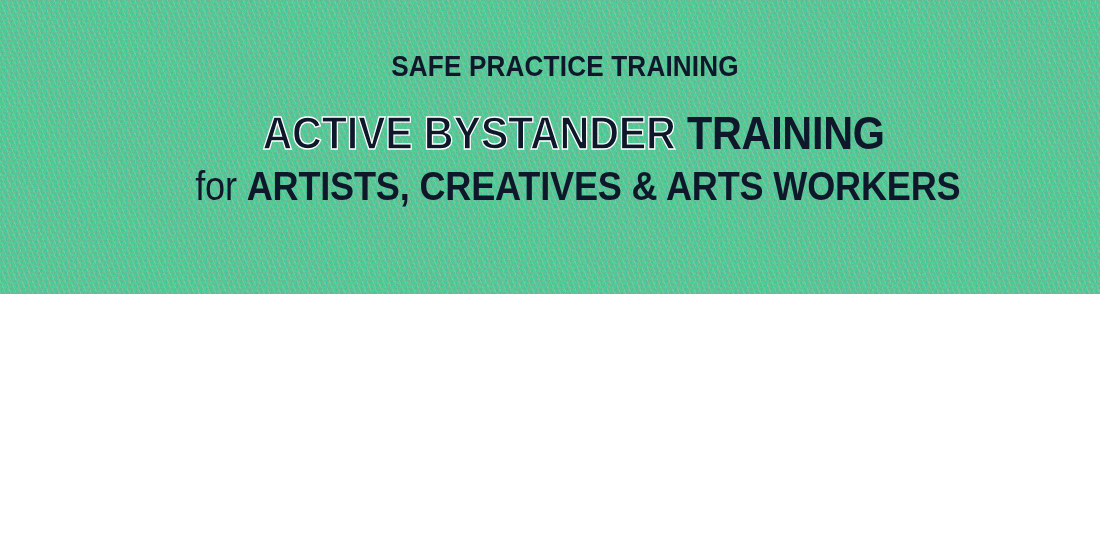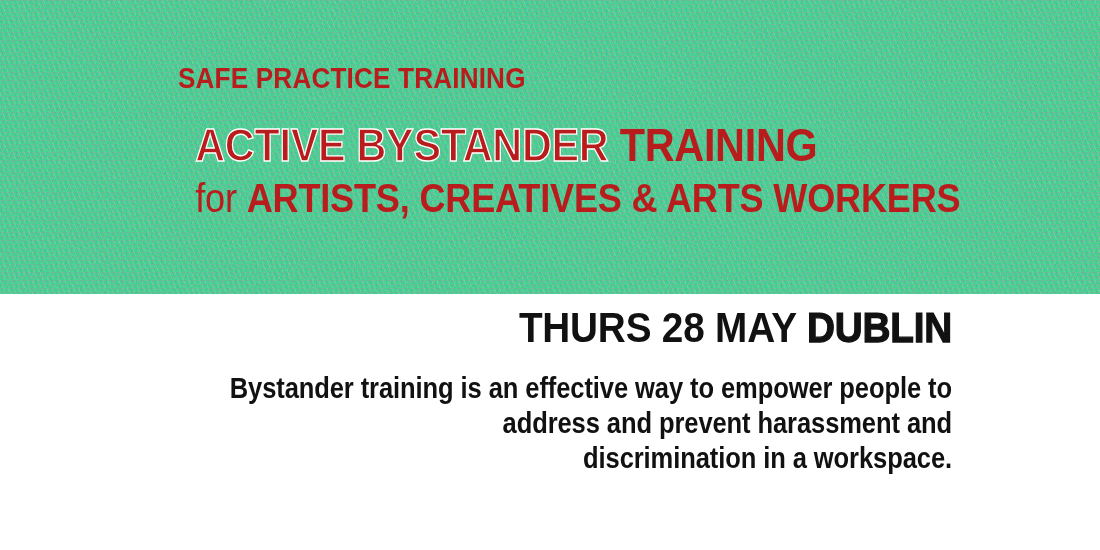--- a/index.html
+++ b/index.html
@@ -64,24 +64,24 @@
       repeating-linear-gradient(113deg,
         rgba(30,180,160,0.18) 0px, rgba(30,180,160,0.18) 1px,
         rgba(255,255,255,0.00) 1px, rgba(255,255,255,0.00) 4px);
     pointer-events: none;
   }
 
   
   .band-text {
     position: absolute;
     right: 148px;
-    top: 64px;
+    top: 52px;
     width: 860px;
-    text-align: left;
-    color: #b91c1c;
+    text-align: center;
+    color: #0f172a;
     z-index: 3;
   }
 
   .eyebrow {
     font-family: "Liberation Sans Narrow", "Liberation Sans", sans-serif;
     font-weight: 700;
     font-size: 29px;
     line-height: 1.0;
     letter-spacing: 0.2px;
     transform: scaleX(0.90);
@@ -167,27 +167,14 @@
     <div class="headline">
       <span class="hv">ACTIVE BYSTANDER</span><span class="lt"> TRAINING</span>
     </div>
 
     <div class="subhead">
       <span class="thin">for </span><span class="thick">ARTISTS, CREATIVES &amp; ARTS WORKERS</span>
     </div>
 
   </div>
 
-  <div class="lower">
-
-    <div class="dateline">
-      <span class="dw">THURS 28 MAY </span><span class="city">DUBLIN</span>
-    </div>
-
-    <div class="blurb">
-      <span>Bystander training is an effective way to empower people to</span>
-      <span>address and prevent harassment and</span>
-      <span>discrimination in a workspace.</span>
-    </div>
-
-  </div>
 
 </div>
 
 </body></html>

